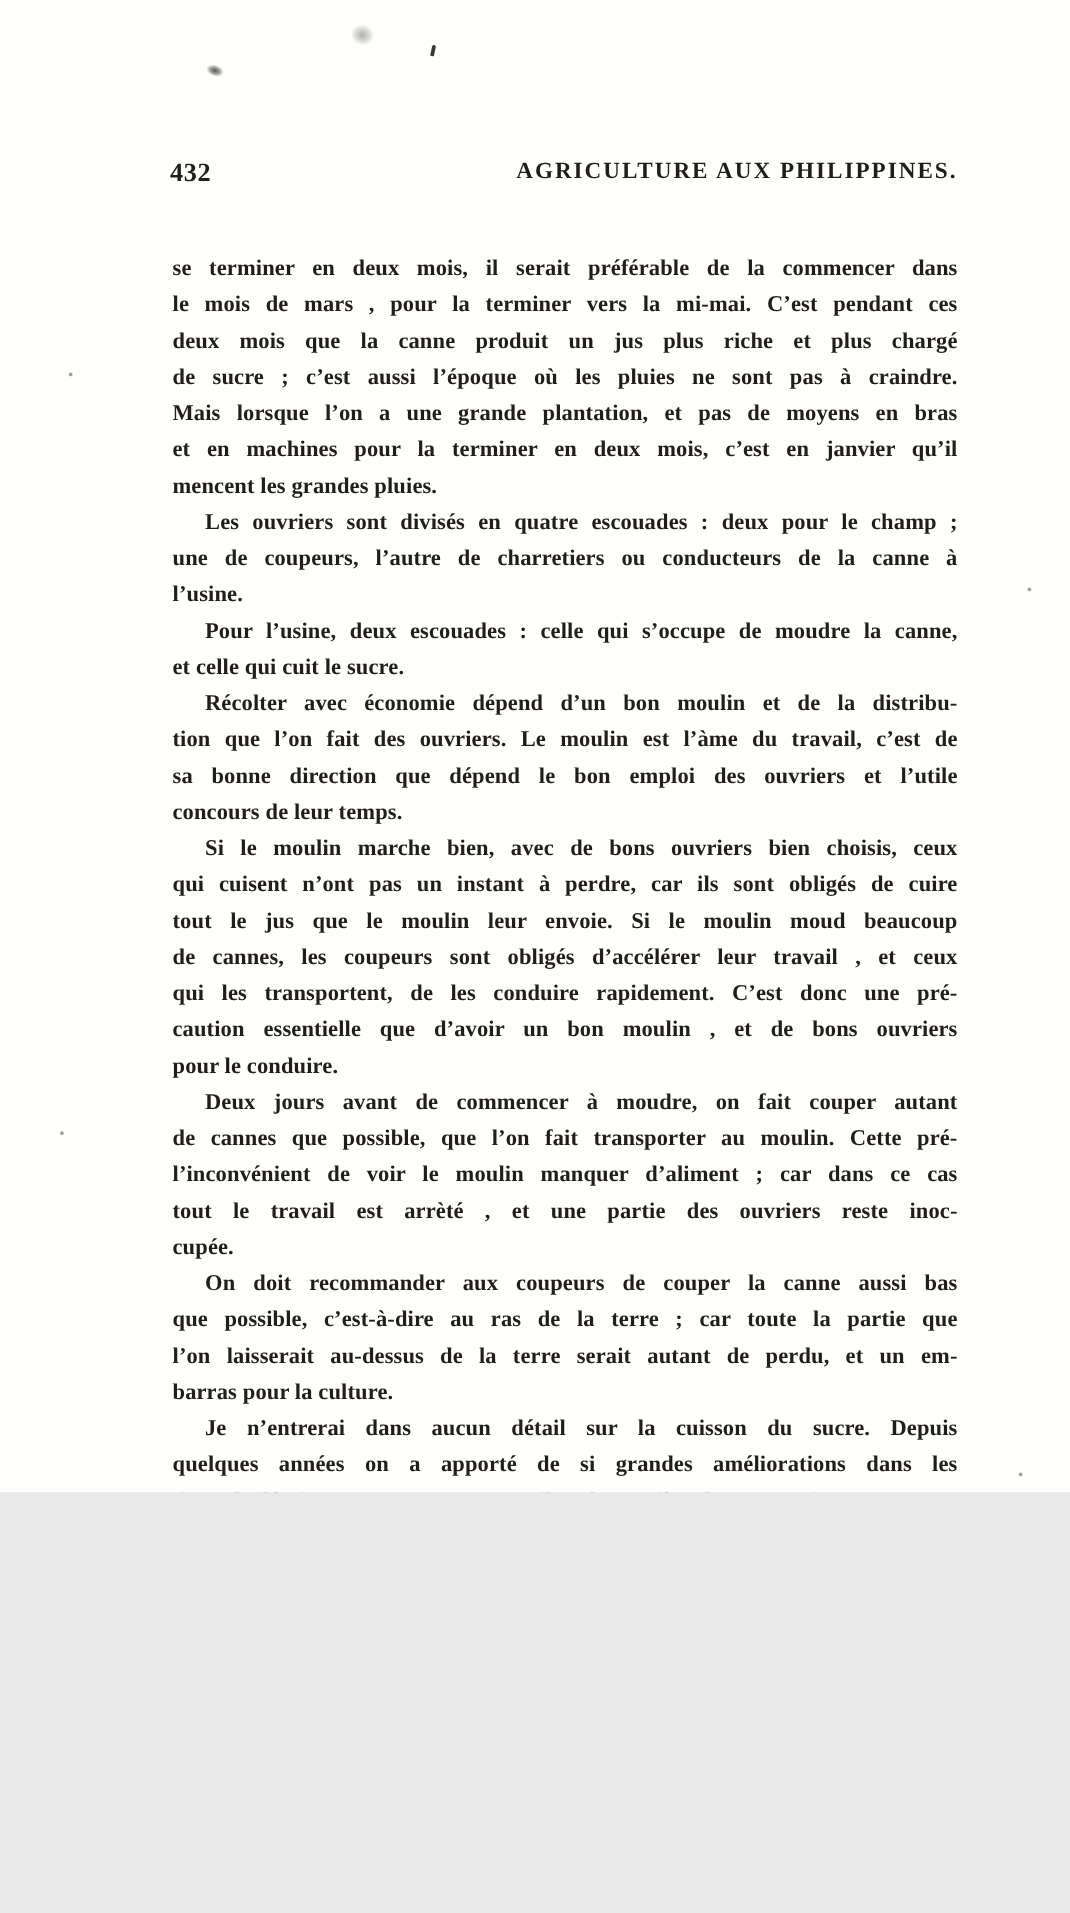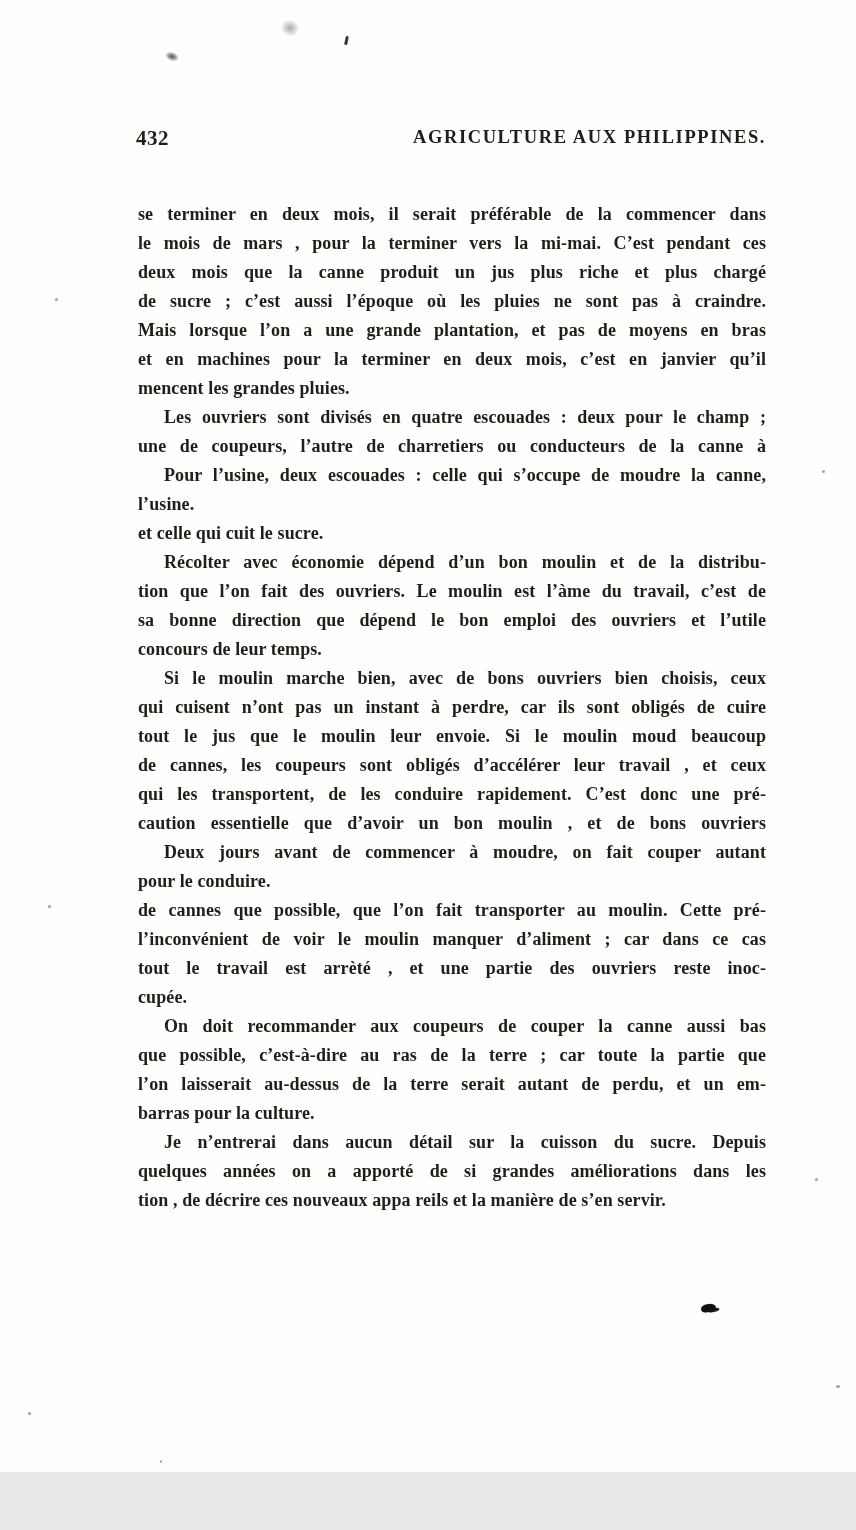--- a/index.html
+++ b/index.html
@@ -1,19 +1,19 @@
 <!DOCTYPE html>
 <html lang="fr"><head>
 <meta charset="utf-8">
 <style>
   html, body { margin: 0; padding: 0; background: #e8e8e8; }
   .page {
     position: relative;
     width: 856px;
-    height: 1472px;
+    height: 1194px;
     margin: 0 auto;
     background: #fefefdff;
     overflow: hidden;
     font-family: "Liberation Serif", serif;
     color: #211d1a;
   }
   .running-head {
     position: absolute;
     top: 126px;
     left: 138px;
@@ -104,35 +104,35 @@
   <div class="text-block">
       <div class="tline">se terminer en deux mois, il serait préférable de la commencer dans</div>
       <div class="tline">le mois de mars , pour la terminer vers la mi-mai. C’est pendant ces</div>
       <div class="tline">deux mois que la canne produit un jus plus riche et plus chargé</div>
       <div class="tline">de sucre ; c’est aussi l’époque où les pluies ne sont pas à craindre.</div>
       <div class="tline">Mais lorsque l’on a une grande plantation, et pas de moyens en bras</div>
       <div class="tline">et en machines pour la terminer en deux mois, c’est en janvier qu’il</div>
       <div class="tline end">mencent les grandes pluies.</div>
       <div class="tline indent">Les ouvriers sont divisés en quatre escouades : deux pour le champ ;</div>
       <div class="tline">une de coupeurs, l’autre de charretiers ou conducteurs de la canne à</div>
+      <div class="tline end">l’usine.</div>
       <div class="tline indent">Pour l’usine, deux escouades : celle qui s’occupe de moudre la canne,</div>
-      <div class="tline end">l’usine.</div>
       <div class="tline end">et celle qui cuit le sucre.</div>
       <div class="tline indent">Récolter  avec  économie dépend d’un bon moulin et de la distribu-</div>
       <div class="tline">tion que l’on fait des ouvriers. Le moulin est l’àme du travail, c’est de</div>
       <div class="tline">sa bonne direction que dépend le bon emploi des  ouvriers et l’utile</div>
       <div class="tline end">concours de leur temps.</div>
       <div class="tline indent">Si le moulin marche bien, avec de bons ouvriers bien choisis, ceux</div>
       <div class="tline">qui cuisent n’ont pas un instant à perdre, car ils sont obligés de cuire</div>
       <div class="tline">tout le jus que le moulin leur envoie. Si le moulin moud beaucoup</div>
       <div class="tline">de cannes, les coupeurs sont obligés d’accélérer leur travail , et ceux</div>
       <div class="tline">qui les transportent, de les conduire rapidement. C’est donc une pré-</div>
       <div class="tline">caution essentielle que d’avoir un bon moulin , et de bons ouvriers</div>
+      <div class="tline end">pour le conduire.</div>
       <div class="tline indent">Deux jours avant de commencer à moudre,  on fait couper autant</div>
-      <div class="tline end">pour le conduire.</div>
       <div class="tline">de cannes que possible, que l’on fait transporter au moulin. Cette pré-</div>
       <div class="tline">l’inconvénient de voir le moulin manquer d’aliment ; car dans ce cas</div>
       <div class="tline">tout le travail est arrèté , et une partie des ouvriers reste inoc-</div>
       <div class="tline end">cupée.</div>
       <div class="tline indent">On doit recommander aux coupeurs de couper la canne aussi bas</div>
       <div class="tline">que possible, c’est-à-dire au ras de la terre ; car toute la partie que</div>
       <div class="tline">l’on laisserait au-dessus de la terre serait autant de perdu, et un em-</div>
       <div class="tline end">barras pour la culture.</div>
       <div class="tline indent">Je n’entrerai dans aucun détail sur la cuisson du sucre. Depuis</div>
       <div class="tline">quelques années on a apporté de si grandes améliorations dans les</div>

